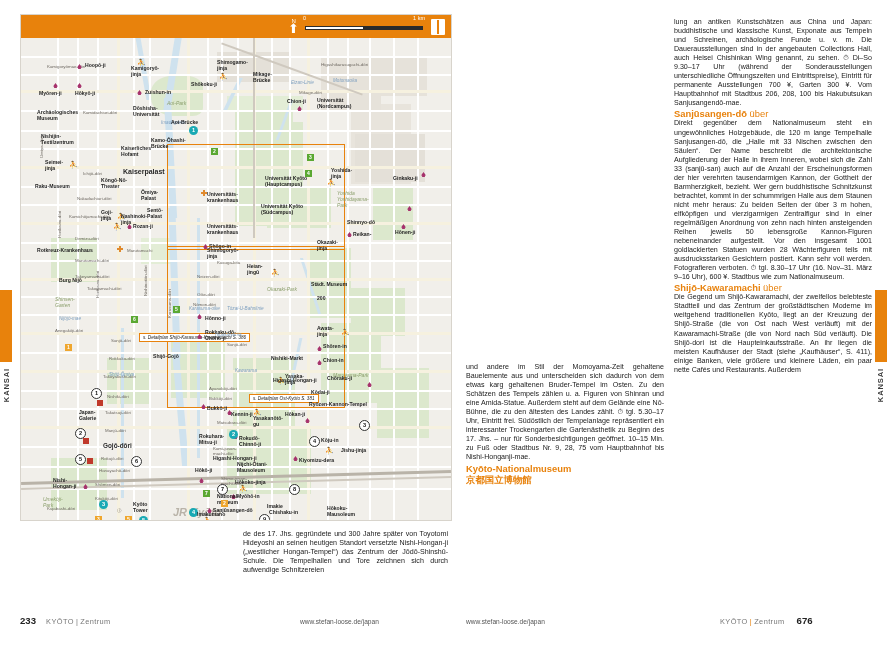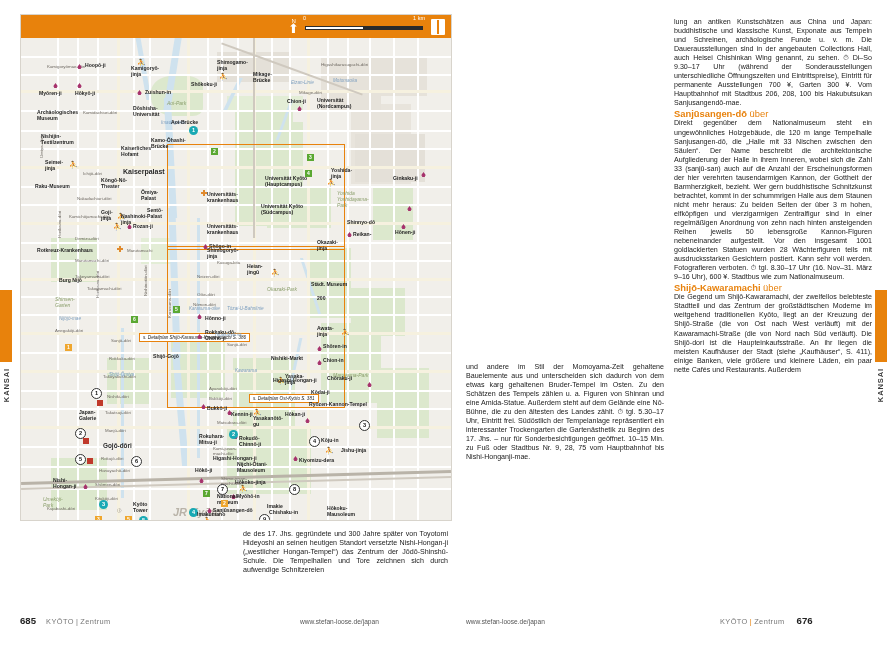--- a/index.html
+++ b/index.html
@@ -425,32 +425,36 @@
         <div class="torii" style="left:182px;top:480px;">⛹</div>
       </div>
     </div>
 
 
     <div class="col" style="left:243px;top:530px;width:205px;">
       <p>de des 17. Jhs. gegründete und 300 Jahre später von Toyotomi Hideyoshi an seinen heutigen Standort versetzte Nishi-Hongan-ji („westlicher Hongan-Tempel“) das Zentrum der Jōdō-Shinshū-Schule. Die Tempelhallen und Tore zeichnen sich durch aufwendige Schnitzereien</p>
     </div>
 
     <div class="footer" style="left:20px;top:615px;">
-      <span class="pgnum">685</span>
+      <span class="pgnum">233</span>
       <span class="ftr-k" style="margin-left:8px;">KYŌTO</span>
       <span class="ftr-k">|</span>
       <span class="ftr-k">Zentrum</span>
     </div>
     <div class="ftr-url" style="left:300px;top:618px;">www.stefan-loose.de/japan</div>
   </div>
 
   <div class="page-right">
 
     <div class="col" style="left:11px;top:363px;width:198px;">
       <p>und andere im Stil der Momoyama-Zeit gehaltene Bauelemente aus und unterscheiden sich dadurch von dem etwas karg gehaltenen Bruder-Tempel im Osten. Zu den Schätzen des Tempels zählen u. a. Figuren von Shinran und eine Amida-Statue. Außerdem steht auf dem Gelände eine Nō-Bühne, die zu den ältesten des Landes zählt. ⏱ tgl. 5.30–17 Uhr, Eintritt frei. Südöstlich der Tempelanlage repräsentiert ein interessanter Trockengarten die Gartenästhetik zu Beginn des 17. Jhs. – nur für Sonderbesichtigungen geöffnet. 10–15 Min. zu Fuß oder Stadtbus Nr. 9, 28, 75 vom Hauptbahnhof bis Nishi-Honganji-mae.</p>
+      <p class="h-or2">
+        <span>Kyōto-Nationalmuseum</span><br>
+        <span class="jp">京都国立博物館</span>
+      </p>
     </div>
 
     <div class="col" style="left:219px;top:18px;width:198px;">
       <p>lung an antiken Kunstschätzen aus China und Japan: buddhistische und klassische Kunst, Exponate aus Tempeln und Schreinen, archäologische Funde u. v. m. Die Dauerausstellungen sind in der angebauten Collections Hall, auch Heisei Chishinkan Wing genannt, zu sehen. ⏱ Di–So 9.30–17 Uhr (während der Sonderausstellungen unterschiedliche Öffnungszeiten und Eintrittspreise), Eintritt für permanente Ausstellungen 700 ¥, Garten 300 ¥. Vom Hauptbahnhof mit Stadtbus 206, 208, 100 bis Hakubutsukan Sanjusangendō-mae.</p>
       <p class="h-or">
         <span>Sanjūsangen-dō</span>
         <span class="jp">über</span>
       </p>
       <p>Direkt gegenüber dem Nationalmuseum steht ein ungewöhnliches Holzgebäude, die 120 m lange Tempelhalle Sanjusangen-dō, die „Halle mit 33 Nischen zwischen den Säulen“. Der Name beschreibt die architektonische Aufgliederung der Halle in ihrem Inneren, wobei sich die Zahl 33 (sanjū-san) auch auf die Anzahl der Erscheinungsformen der hier verehrten tausendarmigen Kannon, der Gottheit der Barmherzigkeit, bezieht. Wer gern buddhistische Schnitzkunst betrachtet, kommt in der schummrigen Halle aus dem Staunen nicht mehr heraus: Zu beiden Seiten der über 3 m hohen, elfköpfigen und vierzigarmigen Zentralfigur sind in einer regelmäßigen Anordnung von zehn nach hinten ansteigenden Reihen jeweils 50 lebensgroße Kannon-Figuren nebeneinander aufgestellt. Vor den insgesamt 1001 goldlackierten Statuen wurden 28 Wächterfiguren teils mit ausdrucksstarken Gesichtern postiert. Kann sehr voll werden. Fotografieren verboten. ⏱ tgl. 8.30–17 Uhr (16. Nov–31. März 9–16 Uhr), 600 ¥. Stadtbus wie zum Nationalmuseum.</p>
       <p class="h-or">

